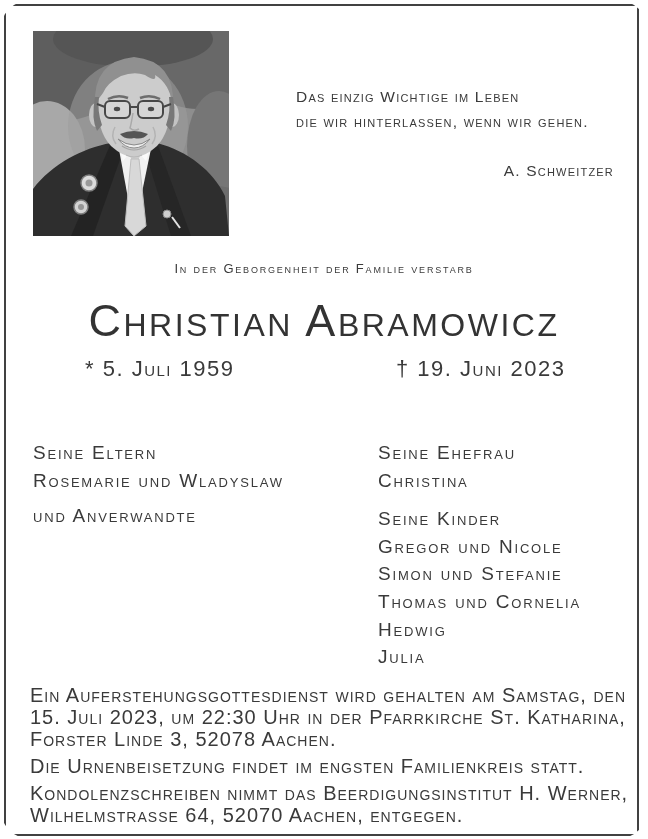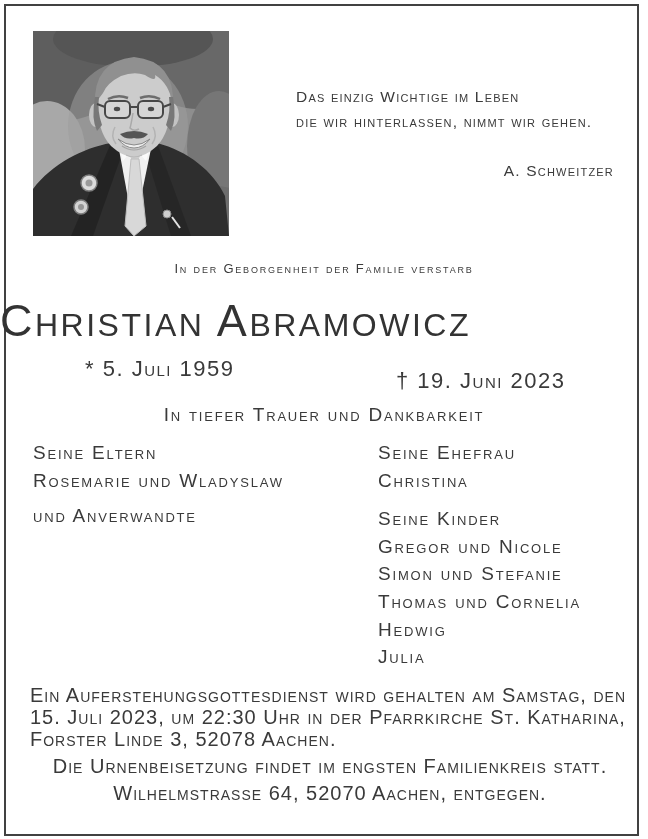--- a/index.html
+++ b/index.html
@@ -8,20 +8,21 @@
     background: #ffffff;
     font-family: "Liberation Sans", sans-serif;
   }
   .page {
     position: relative;
     width: 648px;
     height: 839px;
     background: #ffffff;
     overflow: hidden;
     color: #3a3a3a;
+    border-radius: 31px;
   }
   .frame {
     position: absolute;
     left: 4px; top: 4px; right: 9px; bottom: 3px;
     border: 2px solid #414141;
     pointer-events: none;
   }
   .sc {
     font-variant: small-caps;
     white-space: nowrap;
@@ -50,37 +51,38 @@
     left: 0; top: 261px;
     width: 100%;
     text-align: center;
     font-size: 13px;
     letter-spacing: 1.8px;
   }
   .name {
     position: absolute;
     left: 0; top: 295px;
     width: 100%;
+    text-align: center;
     font-size: 45px;
     font-weight: normal;
     letter-spacing: 2.5px;
     color: #333333;
     margin: 0;
   }
   .dates {
     position: absolute;
     left: 0; top: 356px;
     width: 100%;
     height: 30px;
     font-size: 22px;
     letter-spacing: 1.5px;
     padding-left: 10px;
   }
   .birth-date { position: absolute; left: 85px; top: 0; }
-  .death-date { position: absolute; left: 396px; top: 12px; }
+  .death-date { position: absolute; left: 396px; top: 0; }
   .mourning-line {
     position: absolute;
     left: 0; top: 404px;
     width: 100%;
     text-align: center;
     font-size: 19px;
     letter-spacing: 1.8px;
   }
   .col {
     position: absolute;
@@ -94,21 +96,21 @@
   .col .group2 { margin-top: 8px; }
   .col-right .group2 { margin-top: 11px; }
   .footer {
     position: absolute;
     left: 30px; top: 684px;
     width: 600px;
     font-size: 20px;
     letter-spacing: 1px;
     line-height: 22px;
   }
-  .footer-block + .footer-block { margin-top: 5px; text-align: center; }
+  .footer-block + .footer-block { margin-top: 5px; }
 </style>
 </head>
 <body>
 
 <div class="page">
   <div class="frame"></div>
 
   <div class="photo">
     <svg viewBox="0 0 196 205" xmlns="http://www.w3.org/2000/svg">
       <defs>
@@ -176,34 +178,33 @@
 
         <path d="M 85 108 Q 101 120 117 108 Q 110 117 101 117 Q 92 117 85 108 Z" fill="#efefef" stroke="#8a8a8a" stroke-width="1"></path>
         <path d="M 89 115 Q 101 123 113 115" stroke="#a5a5a5" stroke-width="1.2" fill="none"></path>
         <path d="M 93 124 Q 101 128 109 124" stroke="#b7b7b7" stroke-width="1.2" fill="none"></path>
       </g>
     </svg>
   </div>
 
   <div class="quote sc">
     <div>Das einzig Wichtige im Leben</div>
-    <div>die wir hinterlassen, nimmt wir gehen.</div>
+    <div>die wir hinterlassen, wenn wir gehen.</div>
     <div class="quote-attribution">A. Schweitzer</div>
   </div>
 
   <div class="intro sc">In der Geborgenheit der Familie verstarb</div>
 
   <h1 class="name sc">Christian Abramowicz</h1>
 
   <div class="dates sc">
     <span class="birth-date">* 5. Juli 1959</span>
     <span class="death-date">† 19. Juni 2023</span>
   </div>
 
-  <div class="mourning-line sc">In tiefer Trauer und Dankbarkeit</div>
 
   <div class="col col-left sc">
     <div class="group1">
       <div>Seine Eltern</div>
       <div>Rosemarie und Wladyslaw</div>
     </div>
     <div class="group2">
       <div>und Anverwandte</div>
     </div>
   </div>
@@ -226,16 +227,17 @@
   <div class="footer sc">
     <div class="footer-block">
       <div>Ein Auferstehungsgottesdienst wird gehalten am Samstag, den</div>
       <div>15. Juli 2023, um 22:30 Uhr in der Pfarrkirche St. Katharina,</div>
       <div>Forster Linde 3, 52078 Aachen.</div>
     </div>
     <div class="footer-block">
       <div>Die Urnenbeisetzung findet im engsten Familienkreis statt.</div>
     </div>
     <div class="footer-block">
+      <div>Kondolenzschreiben nimmt das Beerdigungsinstitut H. Werner,</div>
       <div>Wilhelmstrasse 64, 52070 Aachen, entgegen.</div>
     </div>
   </div>
 </div>
 
 </body></html>

